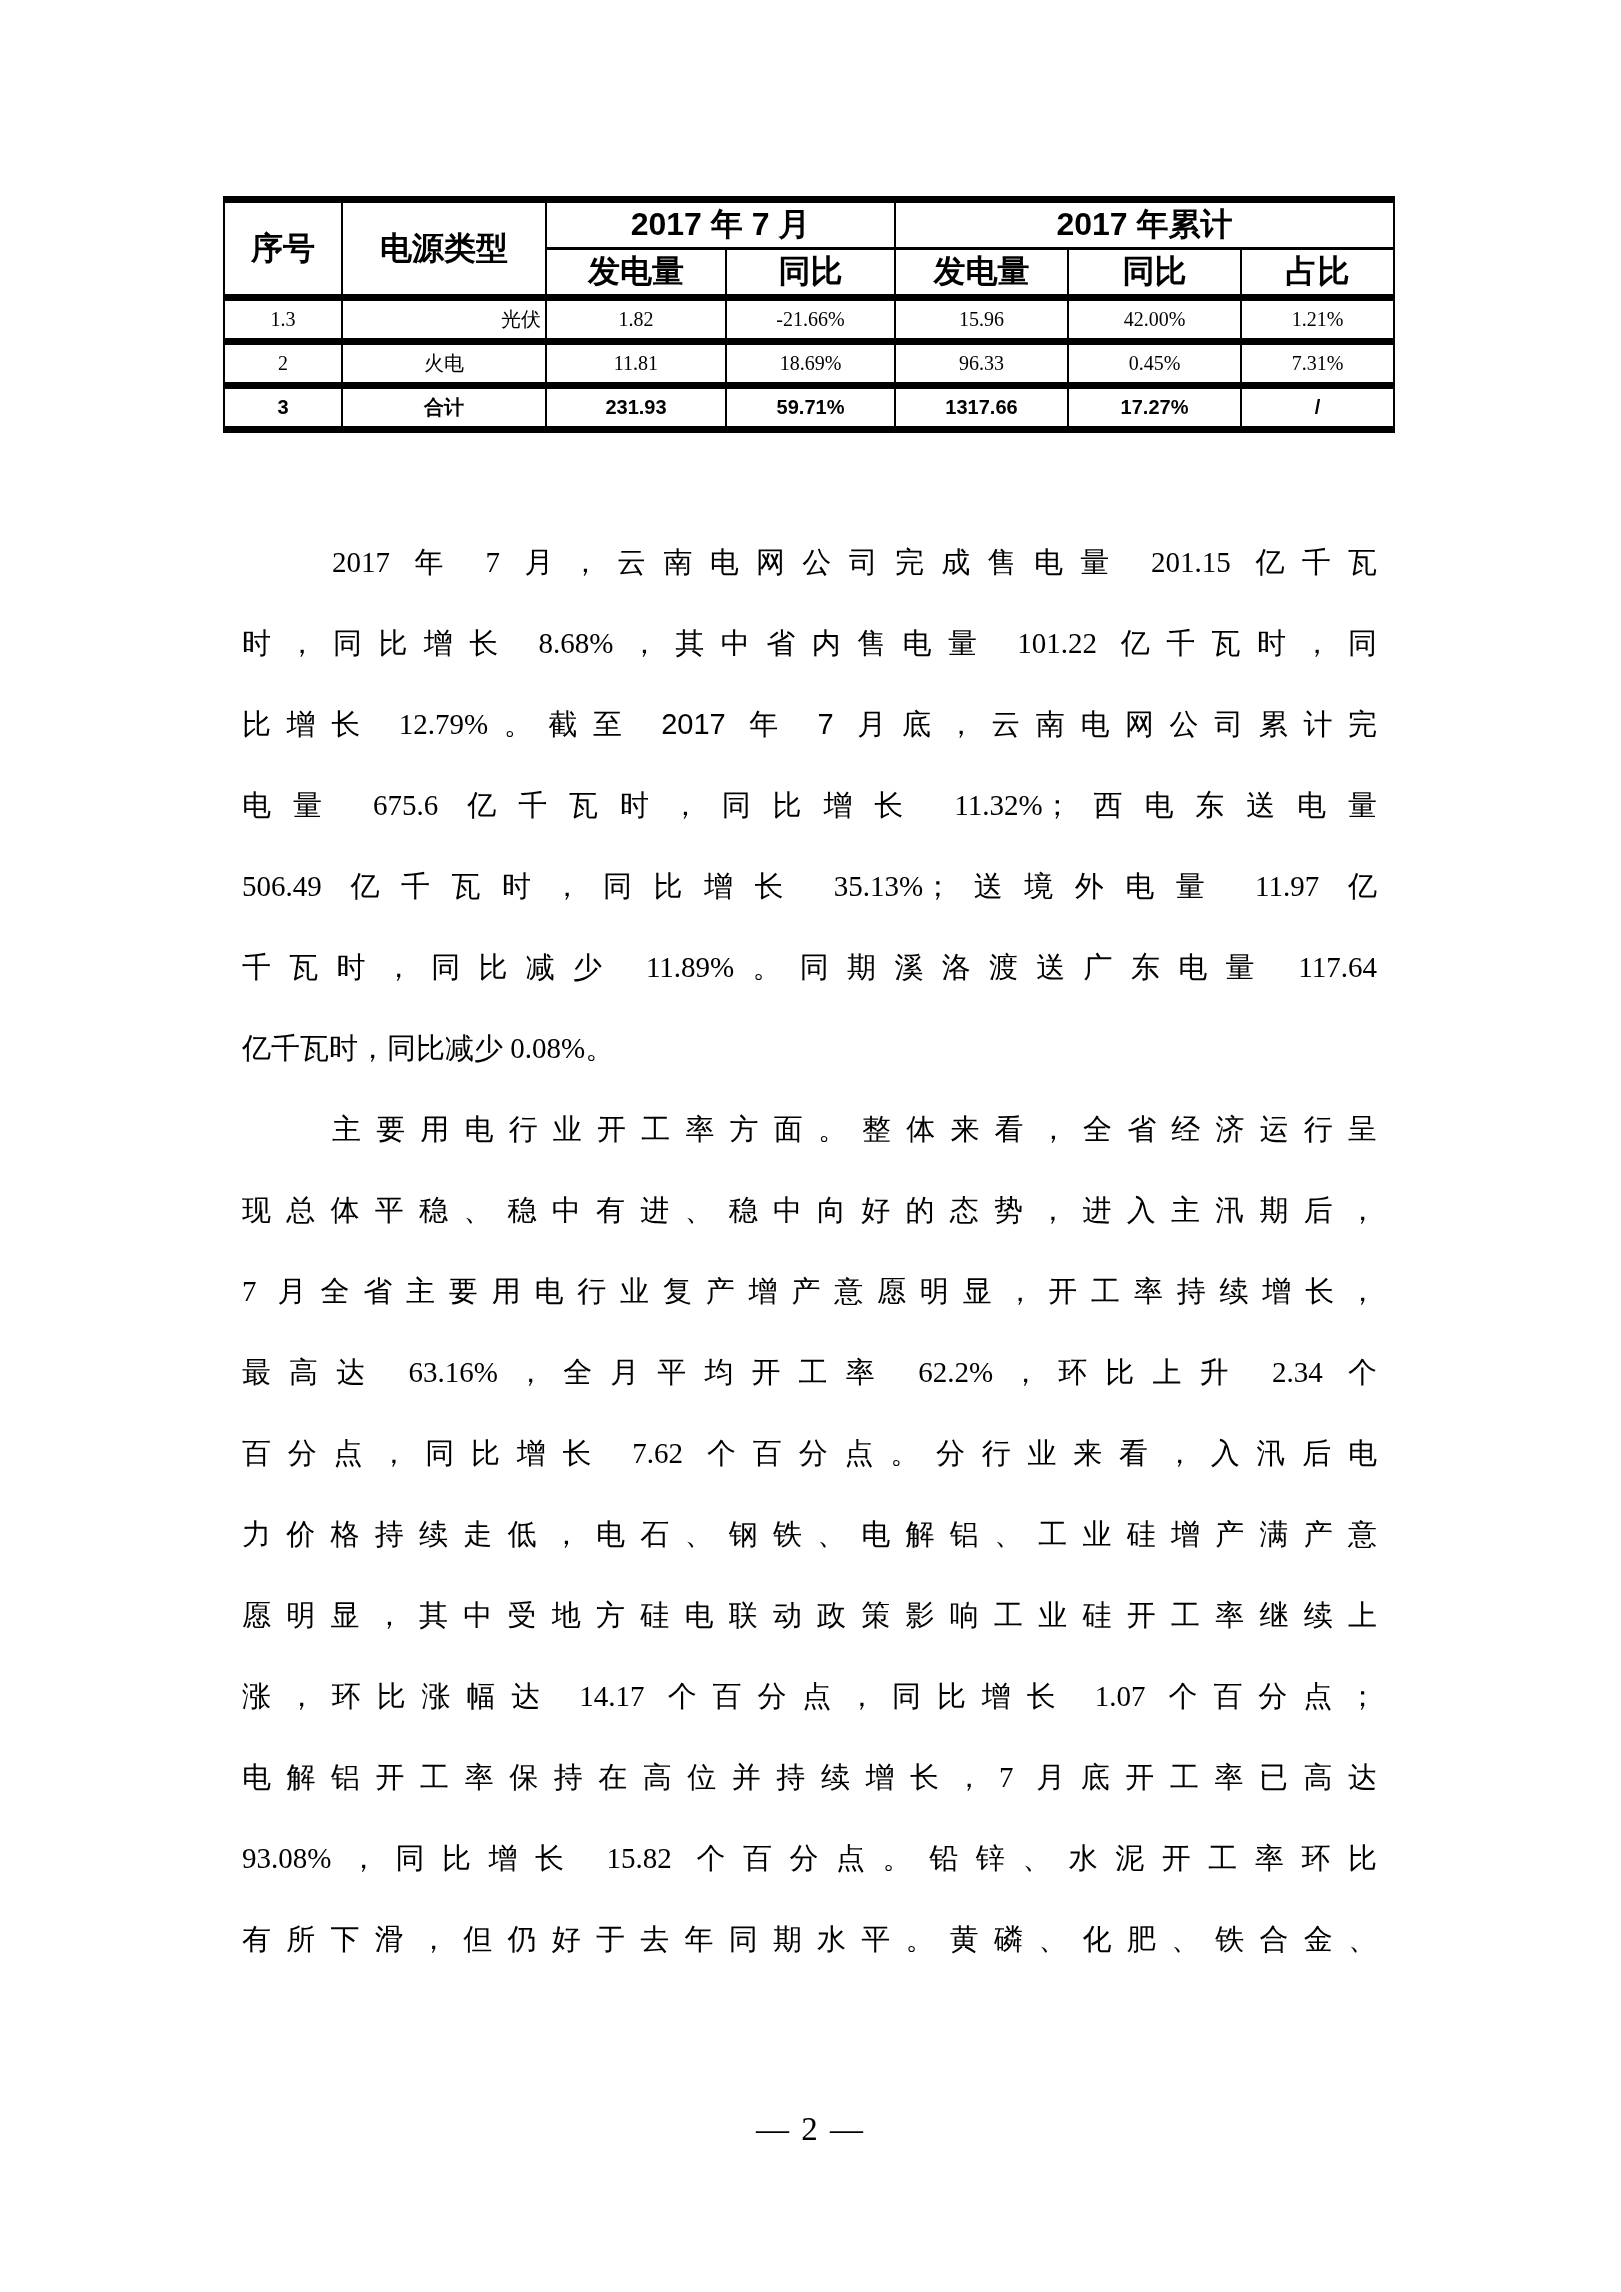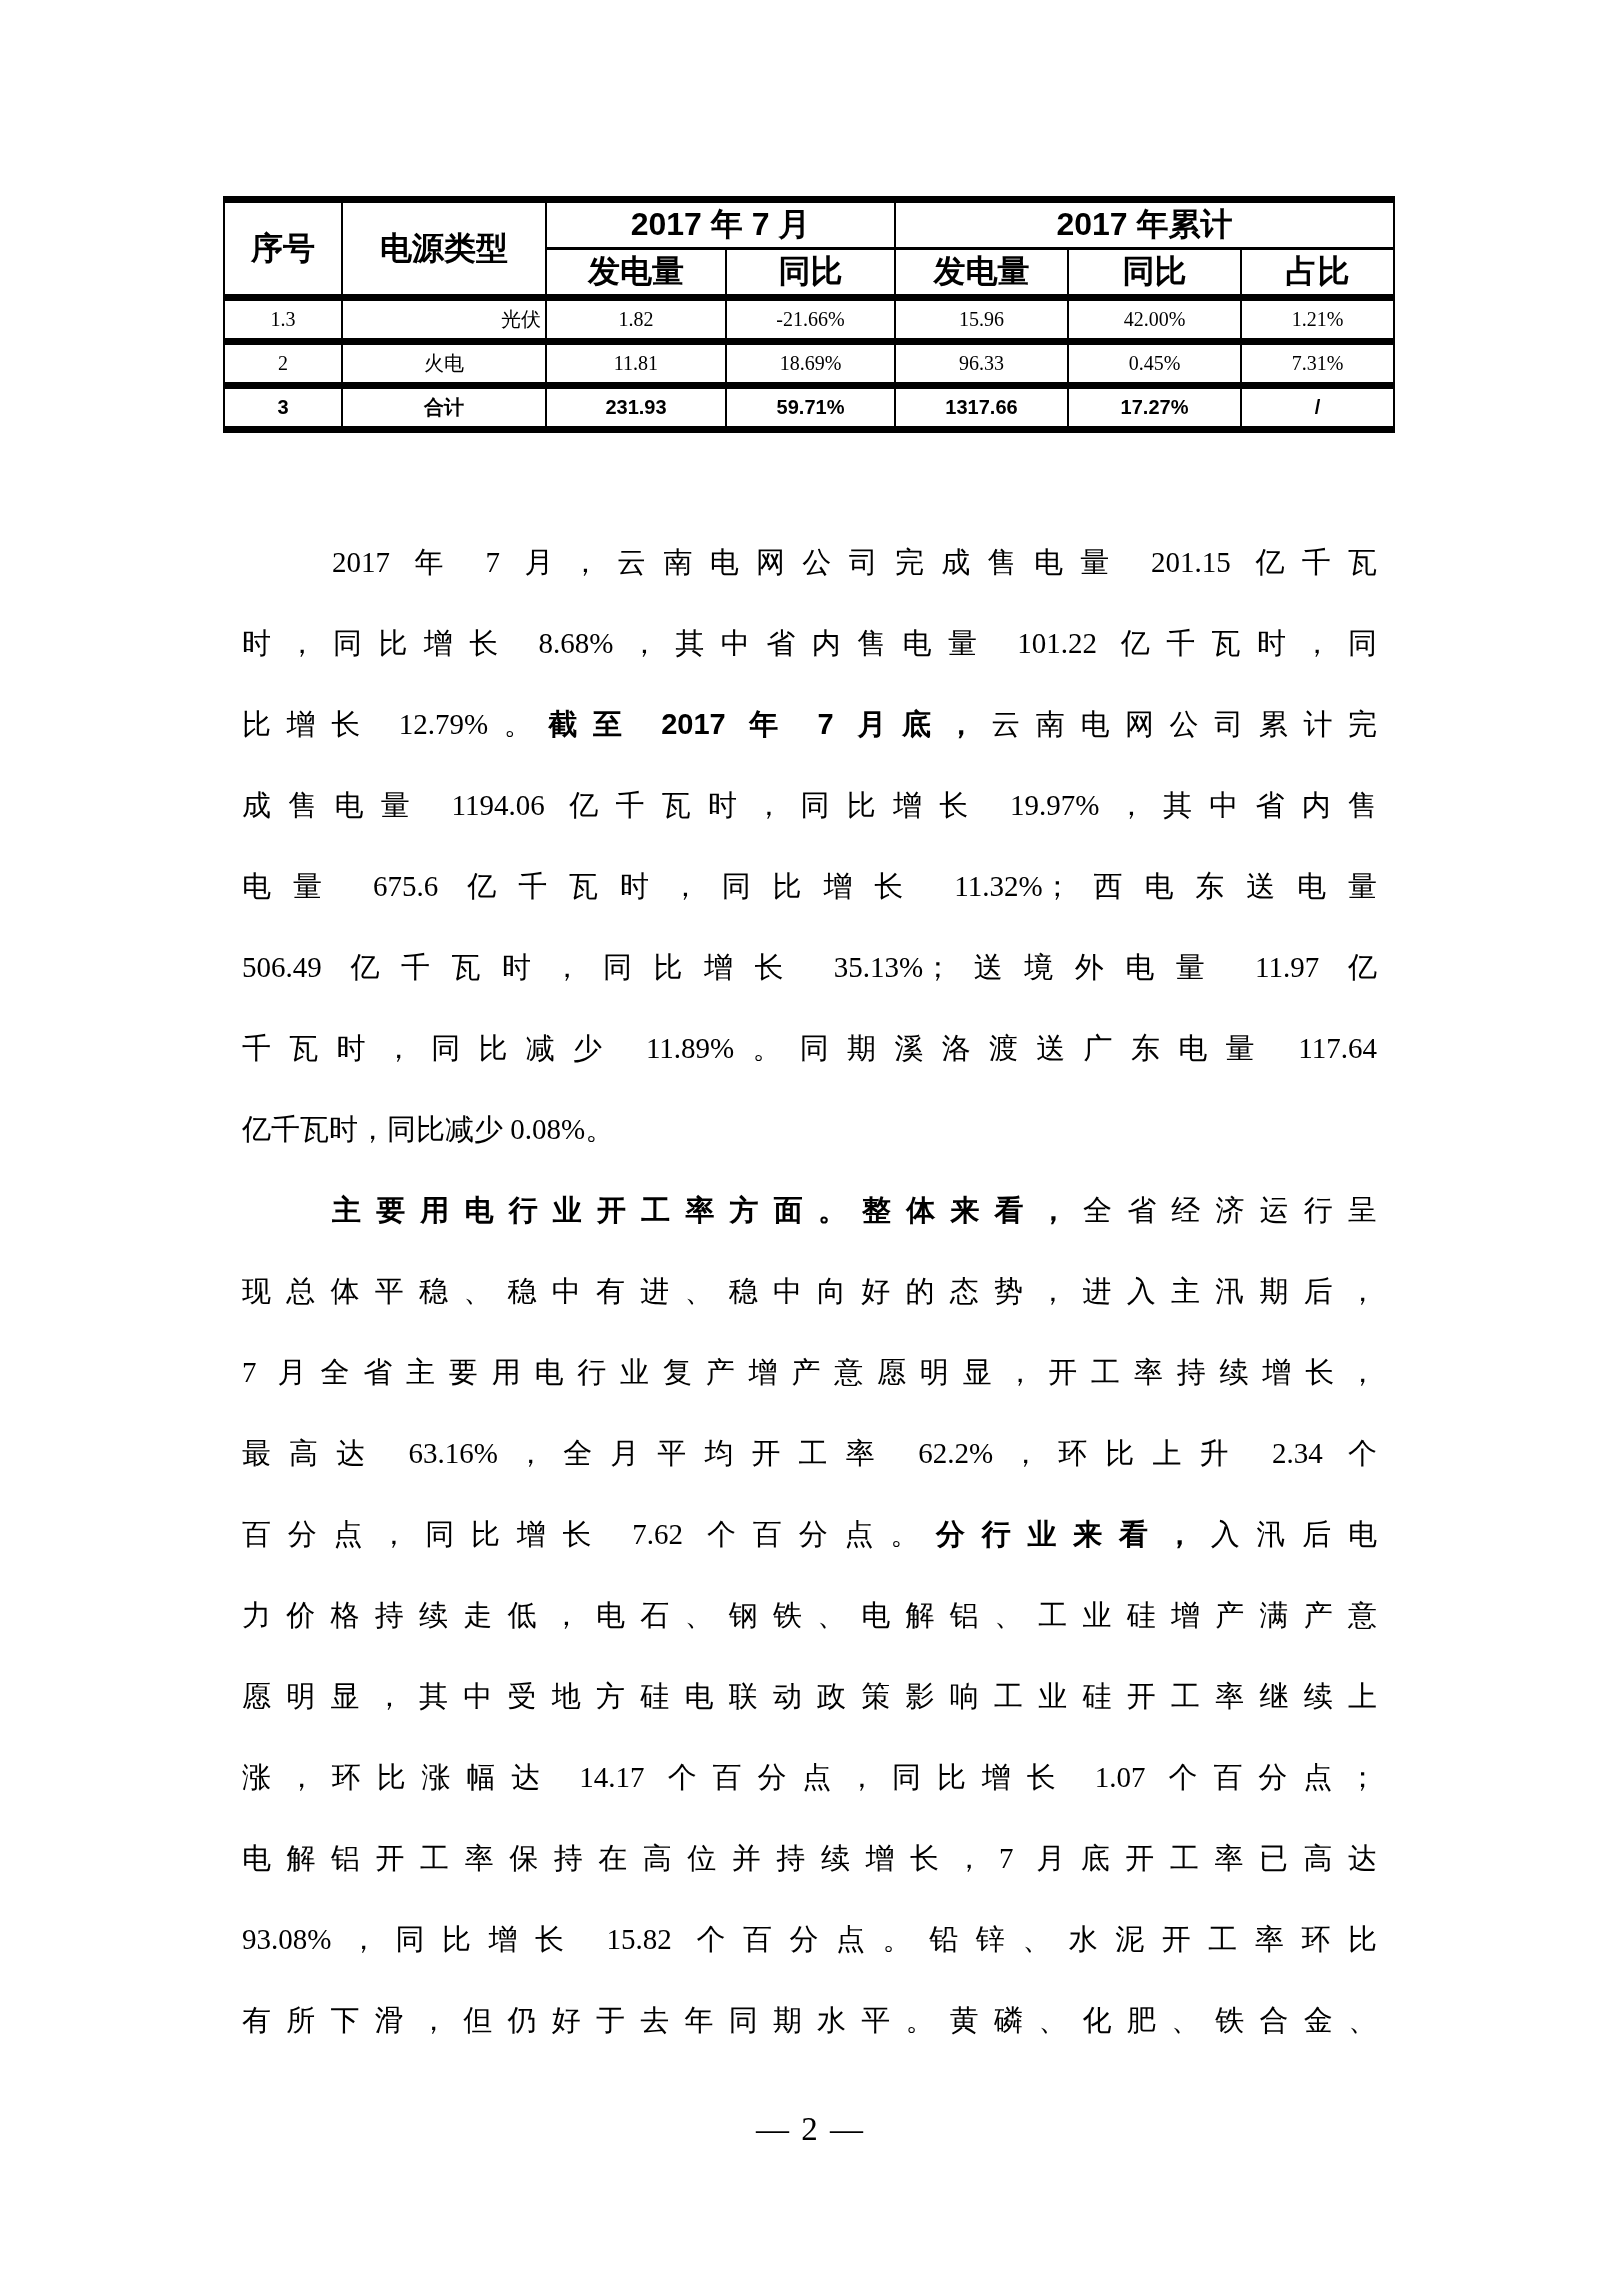--- a/index.html
+++ b/index.html
@@ -70,21 +70,21 @@
   }
   .line {
     height:81px; line-height:81px;
     text-align:justify;
     text-align-last:justify;
   }
   .line.indent { text-indent:90px; }
   .line.short  { text-align-last:left; }
   .seg-bold {
     font-family:"Liberation Sans","DejaVu Sans",sans-serif;
-    font-weight:bold;
+    font-weight:normal;
   }
 
   
   .page-footer {
     position:absolute; left:0; top:2111px;
     width:100%;
     text-align:center;
     font-size:33px;
     letter-spacing:2px;
   }
@@ -148,21 +148,20 @@
           <td>/</td>
         </tr>
       </tbody>
   </table>
 
 
   <div class="body-text">
       <div class="line indent"><span>2017 年 7 月，云南电网公司完成售电量 201.15 亿千瓦</span></div>
       <div class="line"><span>时，同比增长 8.68%，其中省内售电量 101.22 亿千瓦时，同</span></div>
       <div class="line"><span>比增长 12.79%。</span><span class="seg-bold">截至 2017 年 7 月底，</span><span>云南电网公司累计完</span></div>
-      <div class="line"><span>成售电量 1194.06 亿千瓦时，同比增长 19.97%，其中省内售</span></div>
       <div class="line"><span>电量 675.6 亿千瓦时，同比增长 11.32%；西电东送电量</span></div>
       <div class="line"><span>506.49 亿千瓦时，同比增长 35.13%；送境外电量 11.97 亿</span></div>
       <div class="line"><span>千瓦时，同比减少 11.89%。同期溪洛渡送广东电量 117.64</span></div>
       <div class="line short"><span>亿千瓦时，同比减少 0.08%。</span></div>
       <div class="line indent"><span class="seg-bold">主要用电行业开工率方面。整体来看，</span><span>全省经济运行呈</span></div>
       <div class="line"><span>现总体平稳、稳中有进、稳中向好的态势，进入主汛期后，</span></div>
       <div class="line"><span>7 月全省主要用电行业复产增产意愿明显，开工率持续增长，</span></div>
       <div class="line"><span>最高达 63.16%，全月平均开工率 62.2%，环比上升 2.34 个</span></div>
       <div class="line"><span>百分点，同比增长 7.62 个百分点。</span><span class="seg-bold">分行业来看，</span><span>入汛后电</span></div>
       <div class="line"><span>力价格持续走低，电石、钢铁、电解铝、工业硅增产满产意</span></div>

